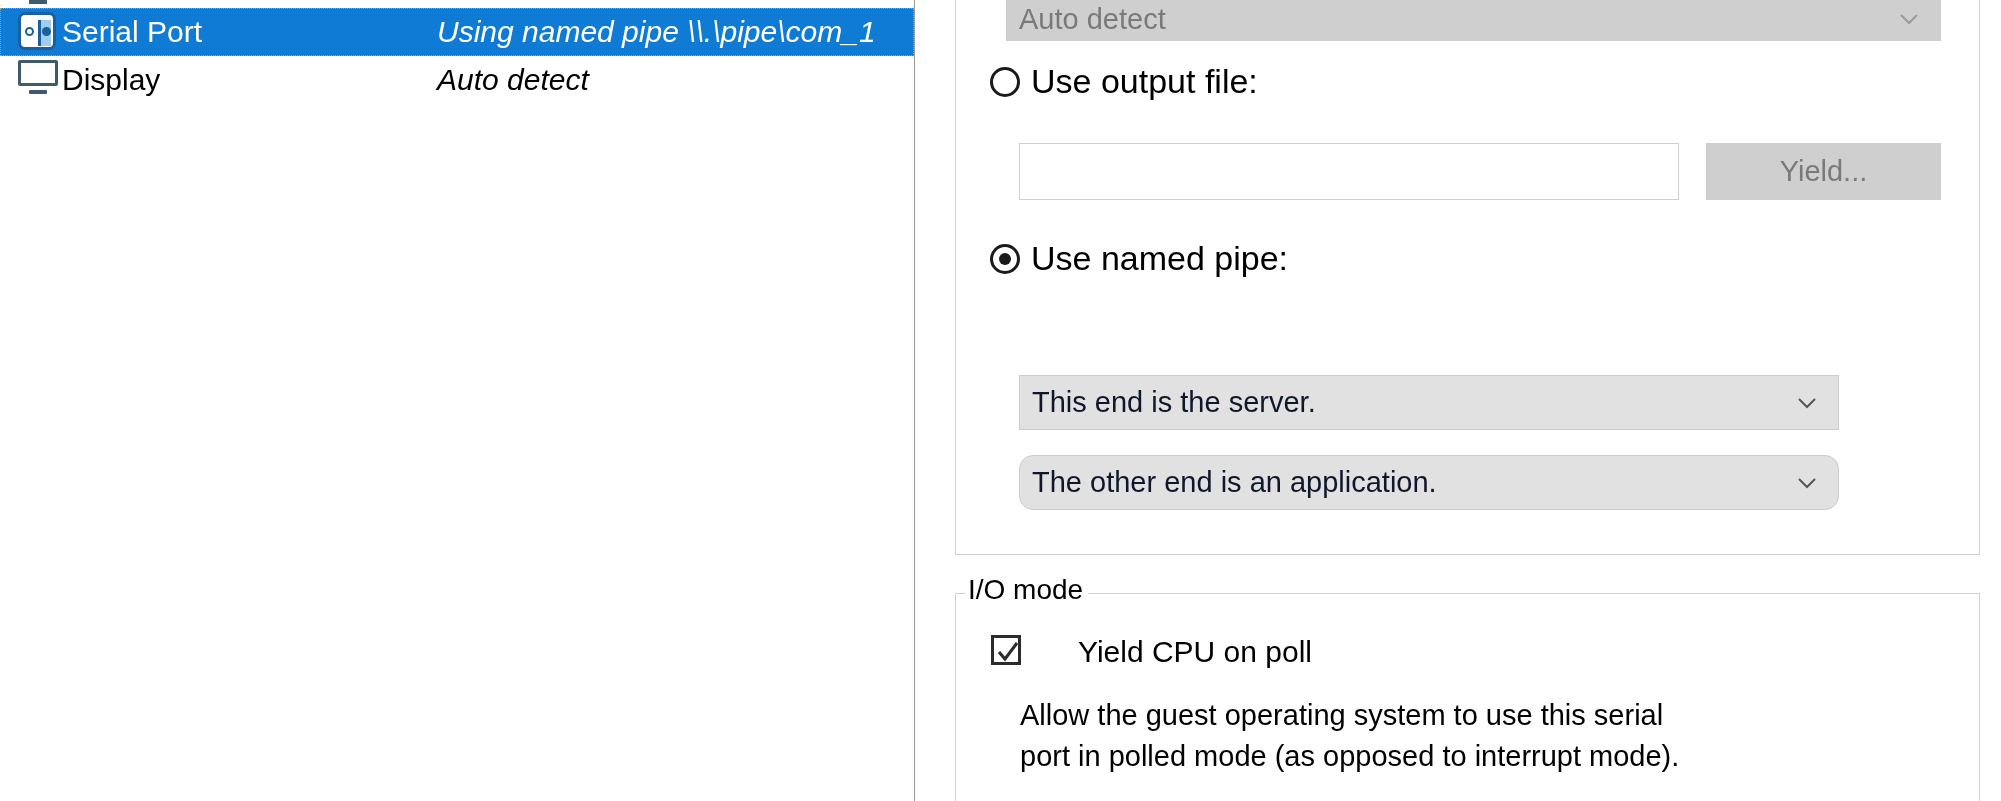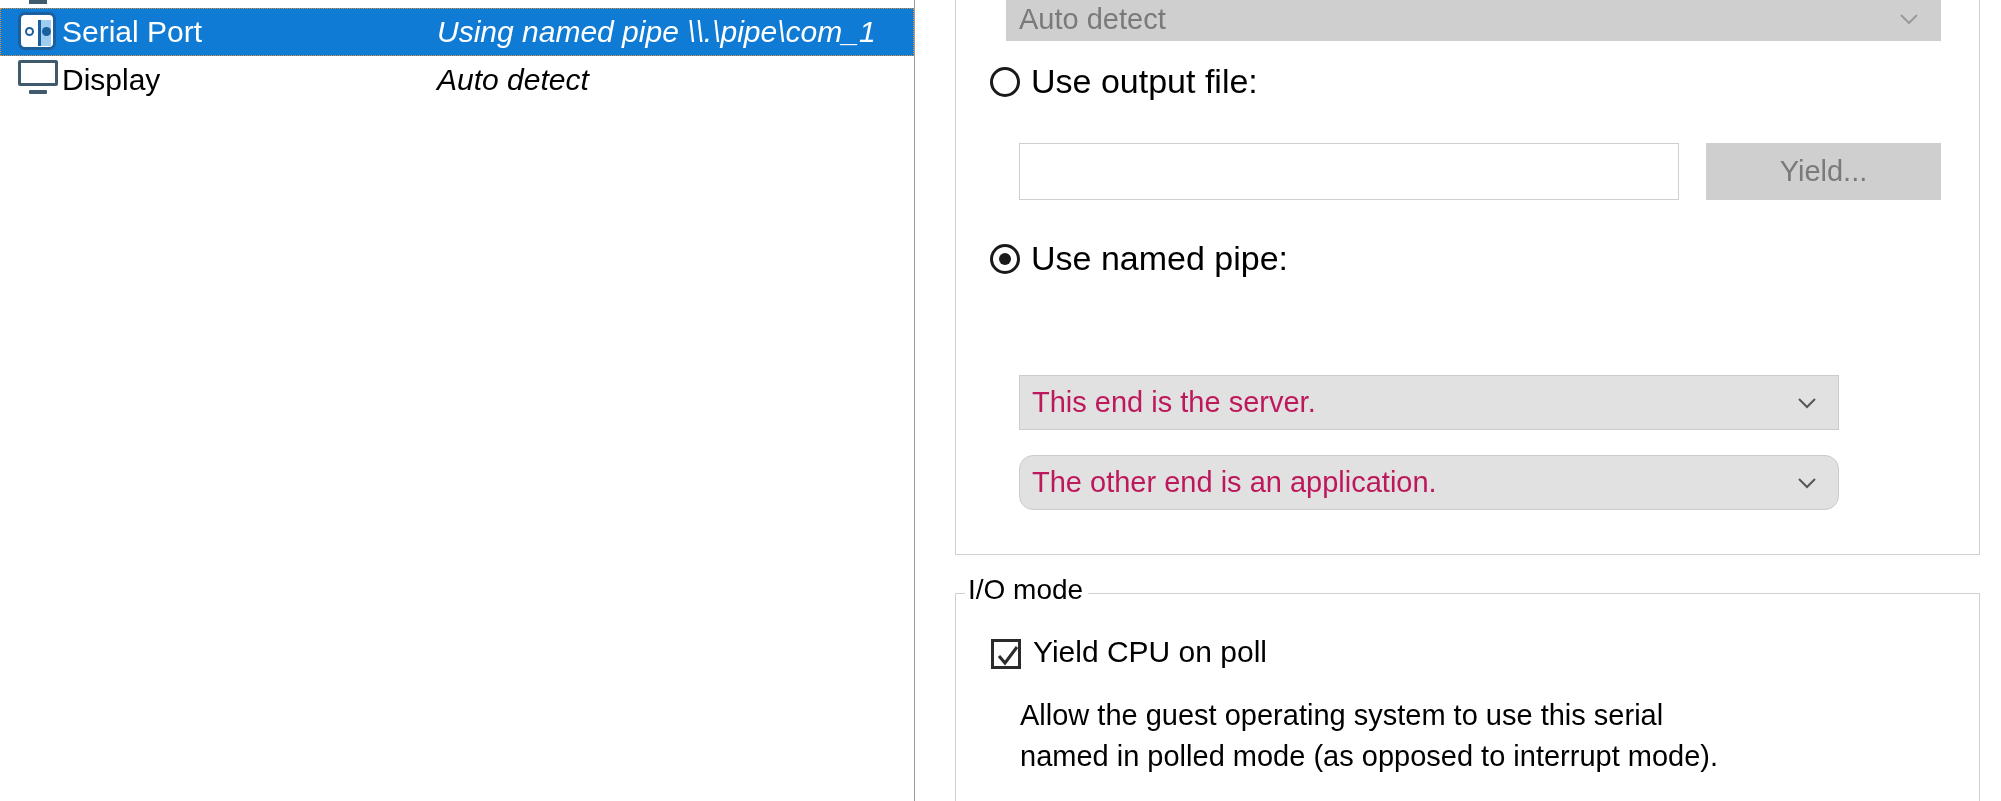--- a/index.html
+++ b/index.html
@@ -168,21 +168,21 @@
     align-items: center;
   }
   .combobox.enabled {
     background: #e1e1e1;
     border: 1px solid #cccccc;
   }
   .combobox .cb-text {
     font-size: 29px;
     padding-left: 12px;
     white-space: nowrap;
-    color: #be185d;
+    color: #0f172a;
   }
   .combobox.disabled .cb-text { color: #7a7a7a; }
   .combobox .chev {
     position: absolute;
     right: 20px; top: 50%;
     transform: translateY(-50%);
     width: 22px; height: 22px;
   }
   .combobox .chev svg { display:block; }
 
@@ -236,21 +236,22 @@
   .radio-label {
     font-size: 34px;
     color: #000000;
     margin-left: 11px;
     white-space: nowrap;
   }
 
   .check-row {
     position: absolute;
     display: flex;
-    align-items: flex-end;
+    align-items: flex-start;
+    gap: 45px;
   }
   .checkbox {
     width: 30px; height: 30px;
     border: 3px solid #2b2b2b;
     background: #ffffff;
     position: relative;
     flex: 0 0 30px;
   }
   .checkbox svg { position: absolute; left: 2px; top: 2px; }
   .check-label {
@@ -361,16 +362,16 @@
 
     <div class="check-row" style="left:75px; top:635px;">
       <span class="checkbox">
         <svg width="24" height="24" viewBox="0 0 24 24">
           <path d="M3 12 L9 19 L21 3" fill="none" stroke="#2b2b2b" stroke-width="3"></path>
         </svg>
       </span>
       <span class="check-label">Yield CPU on poll</span>
     </div>
 
-    <div class="helptext" style="left:104px; top:695px;">Allow the guest operating system to use this serial named in polled mode (as opposed to interrupt mode).</div>
+    <div class="helptext" style="left:104px; top:695px;">Allow the guest operating system to use this serial port in polled mode (as opposed to interrupt mode).</div>
 
   </div>
 </div>
 
 </body></html>

